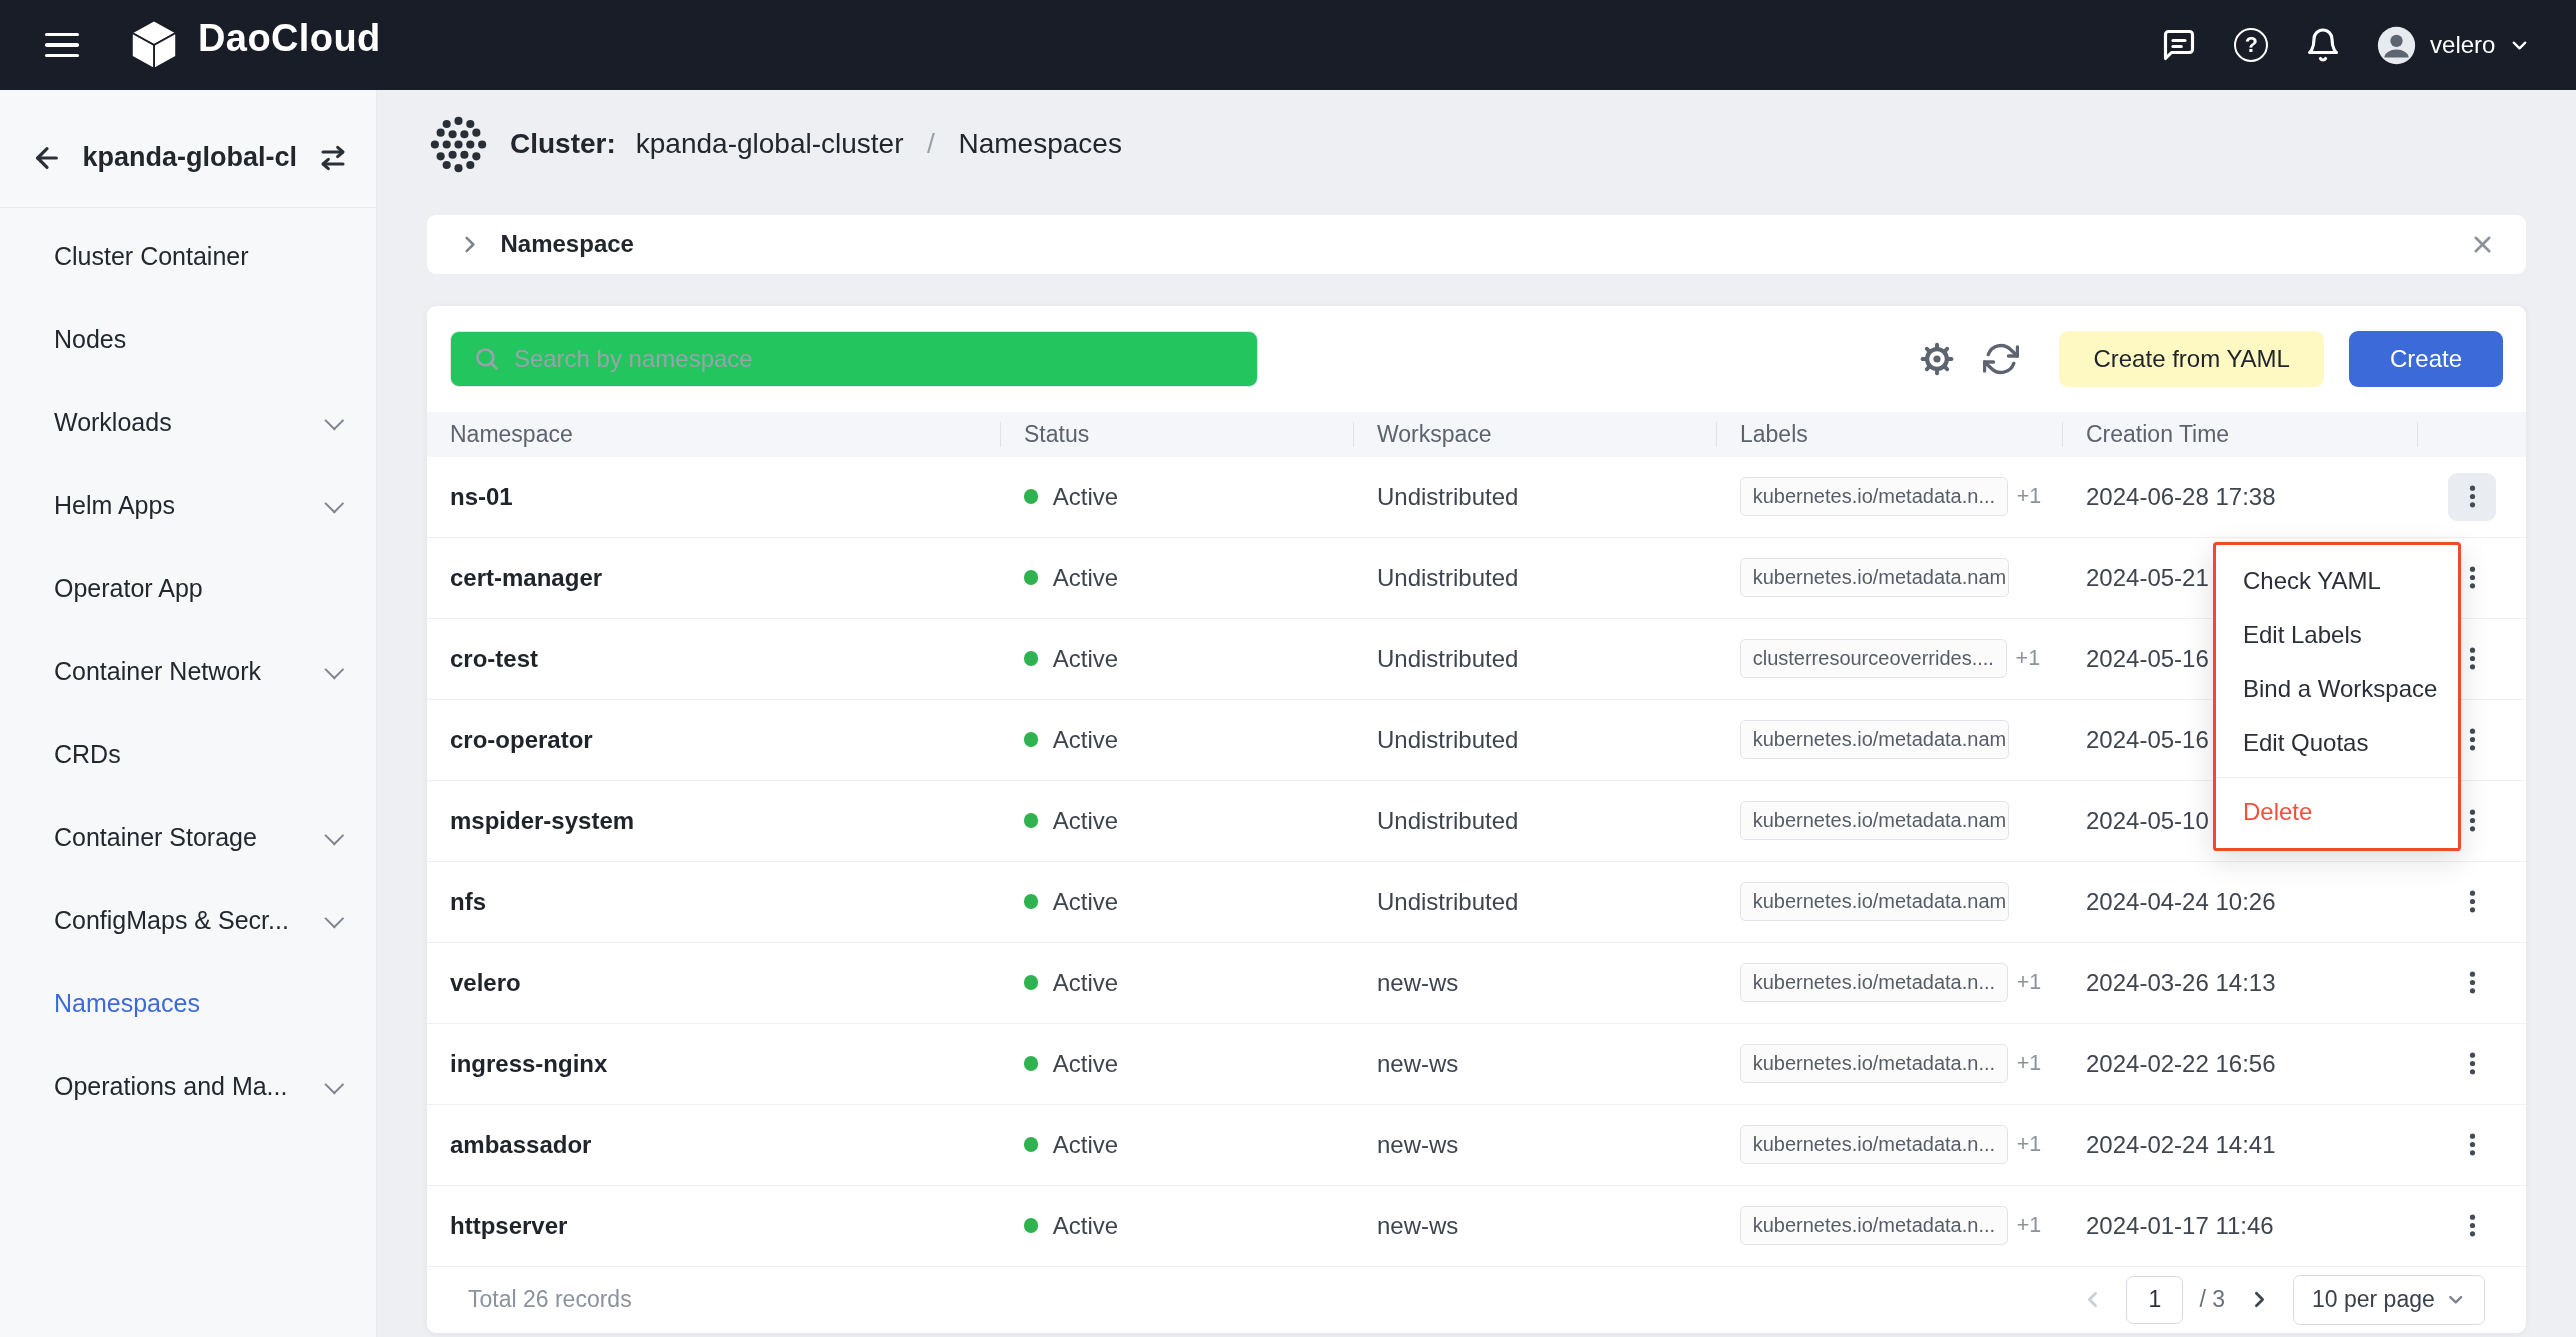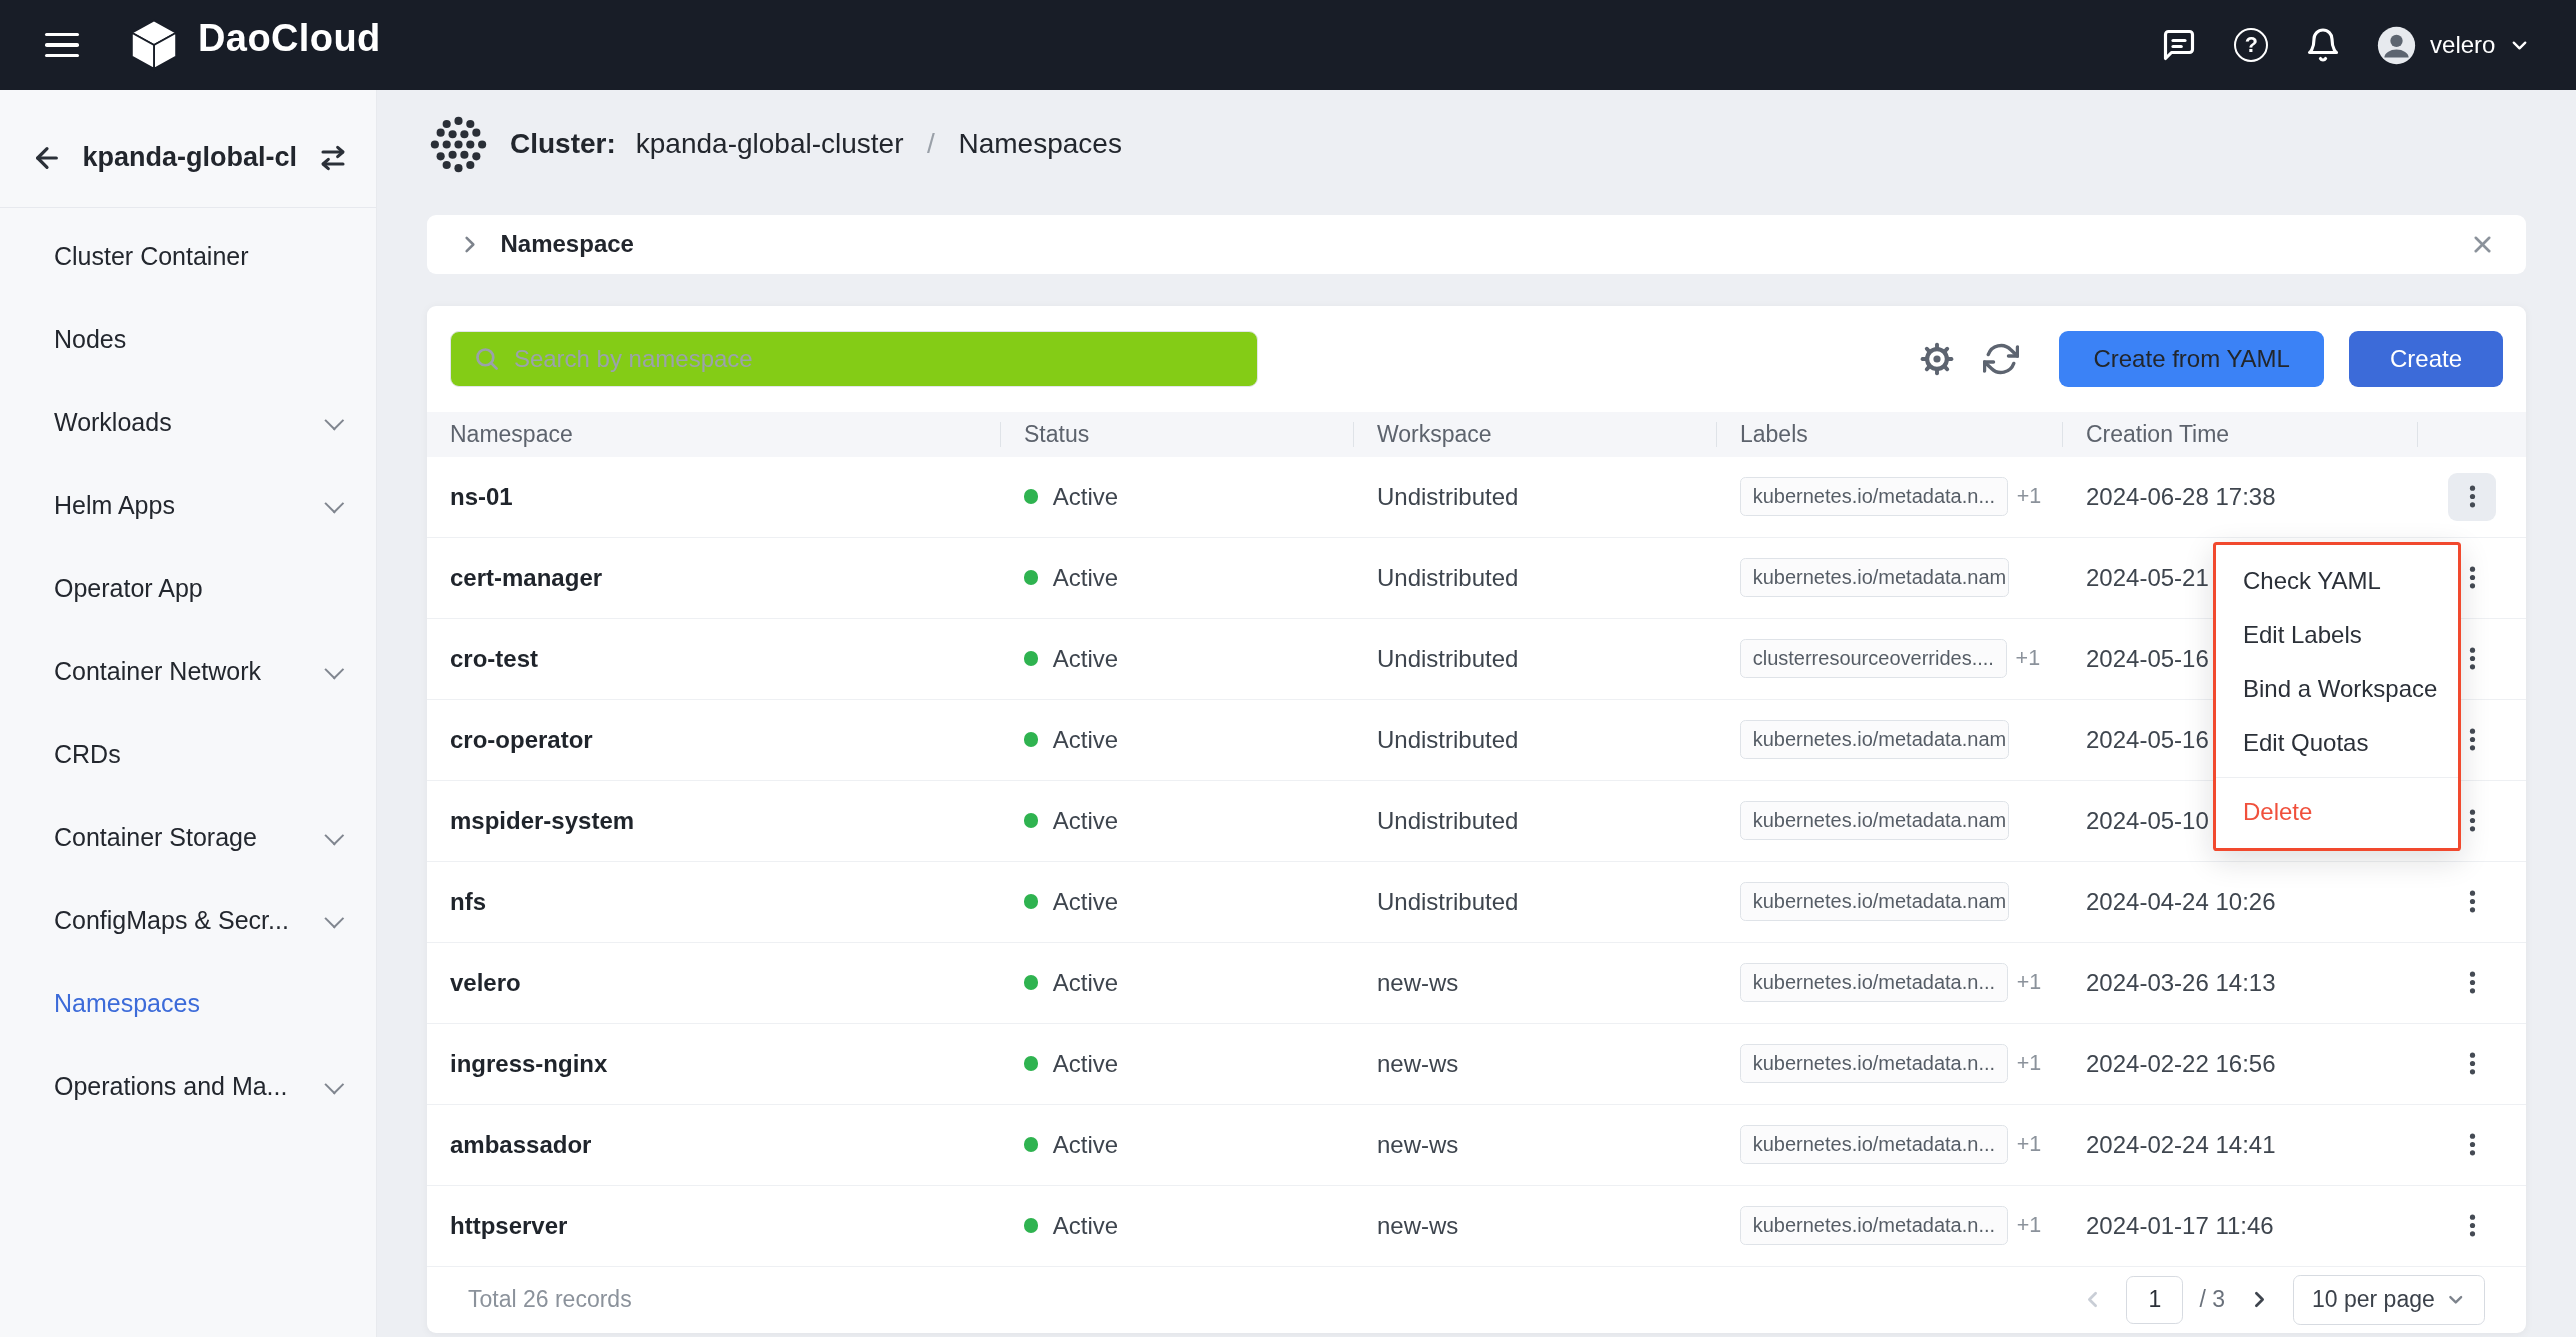--- a/index.html
+++ b/index.html
@@ -42,27 +42,27 @@
   .bc-name,.bc-page{font-size:28px; color:var(--text);}
   .bc-sep{font-size:28px; color:#9aa0a8; margin:0 3.6px;}
 
   .info-panel{margin-top:29px; height:59px; background:var(--card); border-radius:9px; display:flex; align-items:center; gap:20px; padding:0 30.5px;}
   .info-title{font-size:24px; font-weight:700; color:var(--text);}
   .info-close{margin-left:auto; cursor:pointer; display:flex;}
 
   .card{margin-top:32px; height:1027px; background:var(--card); border-radius:9px; box-shadow:0 1.8px 9px rgba(31,35,41,.05); overflow:hidden; display:flex; flex-direction:column;}
 
   .toolbar{padding:25px 23px; display:flex; align-items:center; gap:25px;}
-  .search-box{width:808px; height:56px; background:#84cc16; border:0.9px solid #e2e5ea; border-radius:9px; display:flex; align-items:center; gap:14.4px; padding:0 21.5px;}
+  .search-box{width:808px; height:56px; background:#22c55e; border:0.9px solid #e2e5ea; border-radius:9px; display:flex; align-items:center; gap:14.4px; padding:0 21.5px;}
   .search-box input{flex:1; border:none; outline:none; background:transparent; font-size:24px; color:#2b3038; font-family:inherit;}
   .search-box input::placeholder{color:#9ba2ac;}
   .toolbar-spacer{flex:1;}
   .tool-icon{width:39px; height:39px; display:flex; align-items:center; justify-content:center; cursor:pointer;}
   .btn{height:56px; border:none; border-radius:9px; font-size:24px; font-family:inherit; cursor:pointer; display:flex; align-items:center; padding:0 34px;}
-  .btn-gray{background:#3b82f6; color:#22262c; margin-left:14.4px;}
+  .btn-gray{background:#fef9c3; color:#22262c; margin-left:14.4px;}
   .btn-blue{background:var(--blue); color:#fff; padding:0 41px;}
 
   .thead,.tr{display:grid; grid-template-columns:574px 353px 363px 346px 355px auto;}
   .thead{height:45px; background:#f5f6f9; align-items:center; font-size:23px; color:#5d636d;}
   .th{padding-left:23px; position:relative; height:45px; display:flex; align-items:center;}
   .th:not(:last-child)::after{content:""; position:absolute; right:0; top:10px; height:25px; width:0.9px; background:#dfe3e8;}
   .tr{height:81px; align-items:center; border-bottom:0.9px solid #eef0f3; font-size:24px; color:var(--text2);}
   .td{padding-left:23px; display:flex; align-items:center; white-space:nowrap; overflow:hidden;}
   .td-name{font-weight:700; color:#1f242b;}
   .dot{width:14.4px; height:14.4px; border-radius:50%; background:var(--green); margin-right:14.4px; flex:none;}

